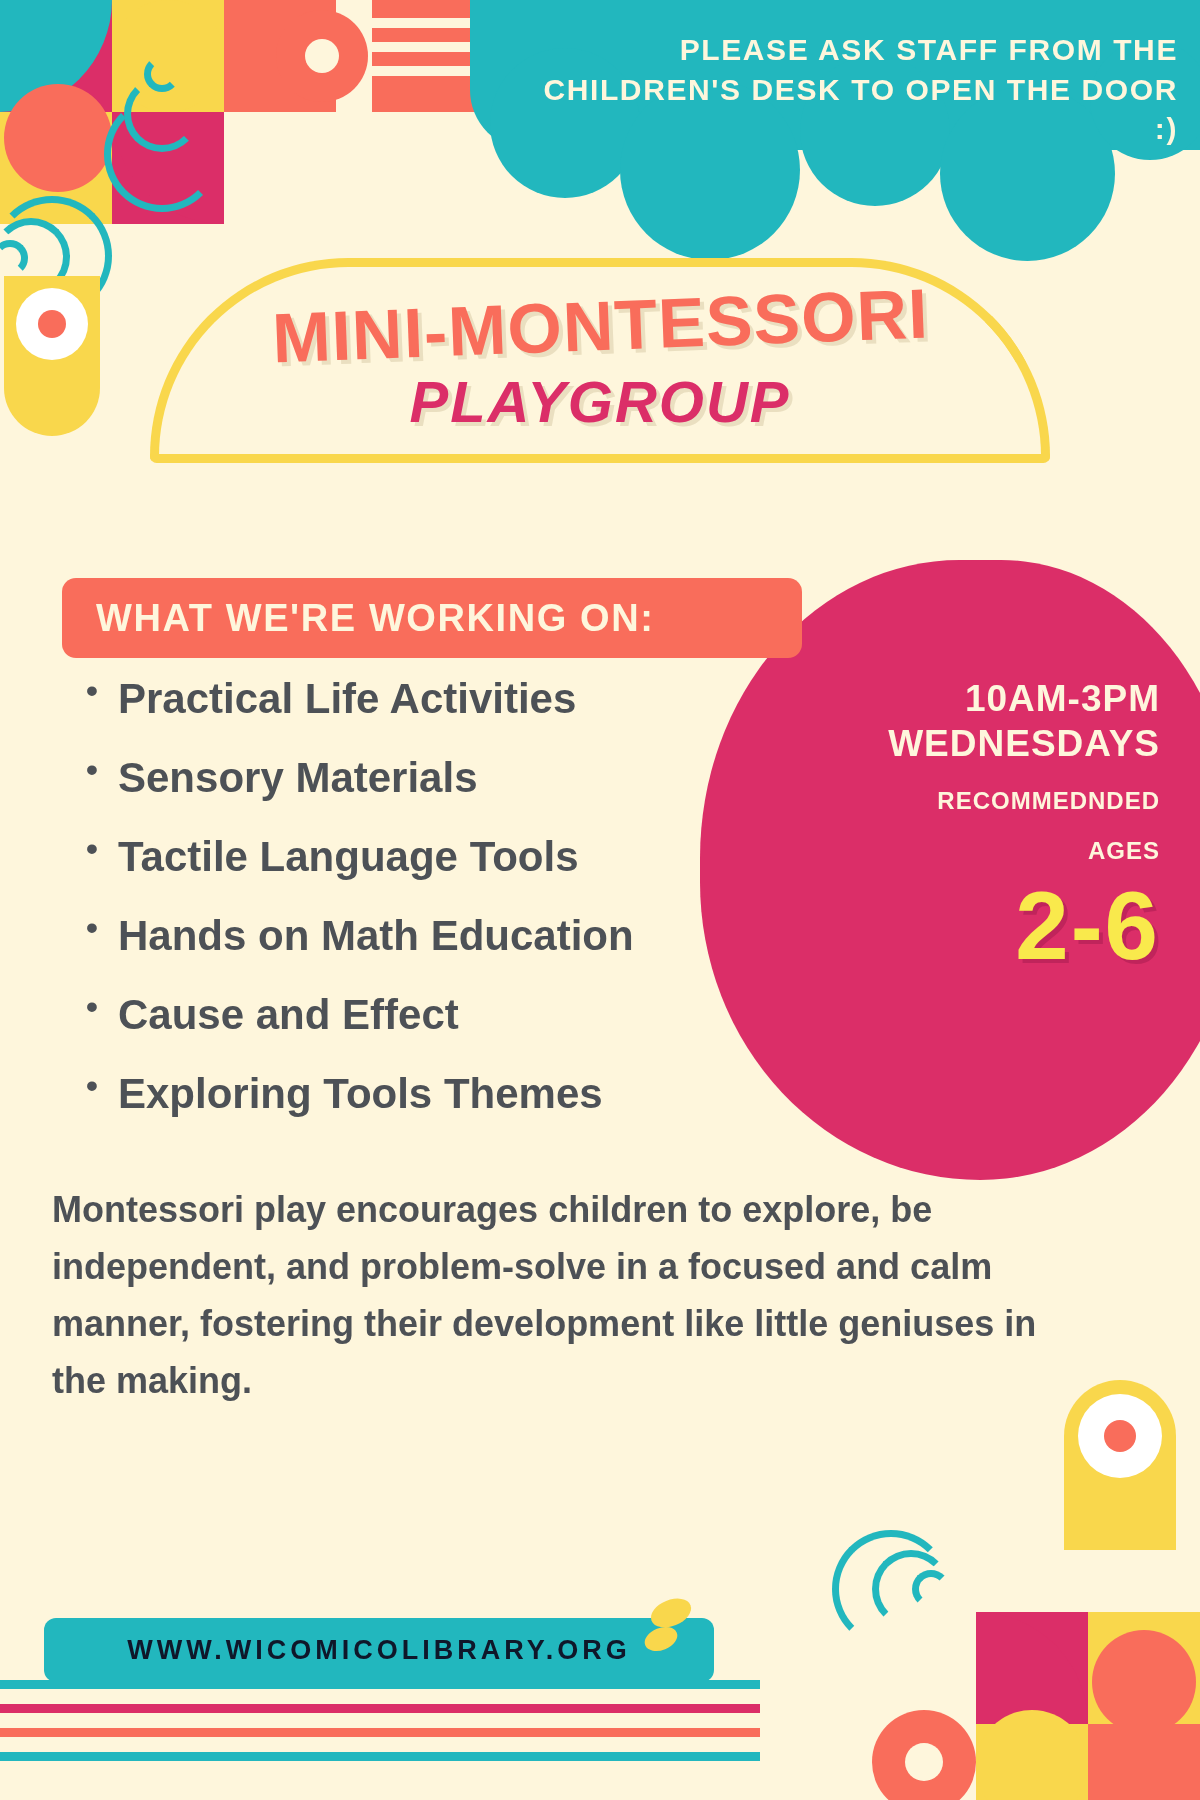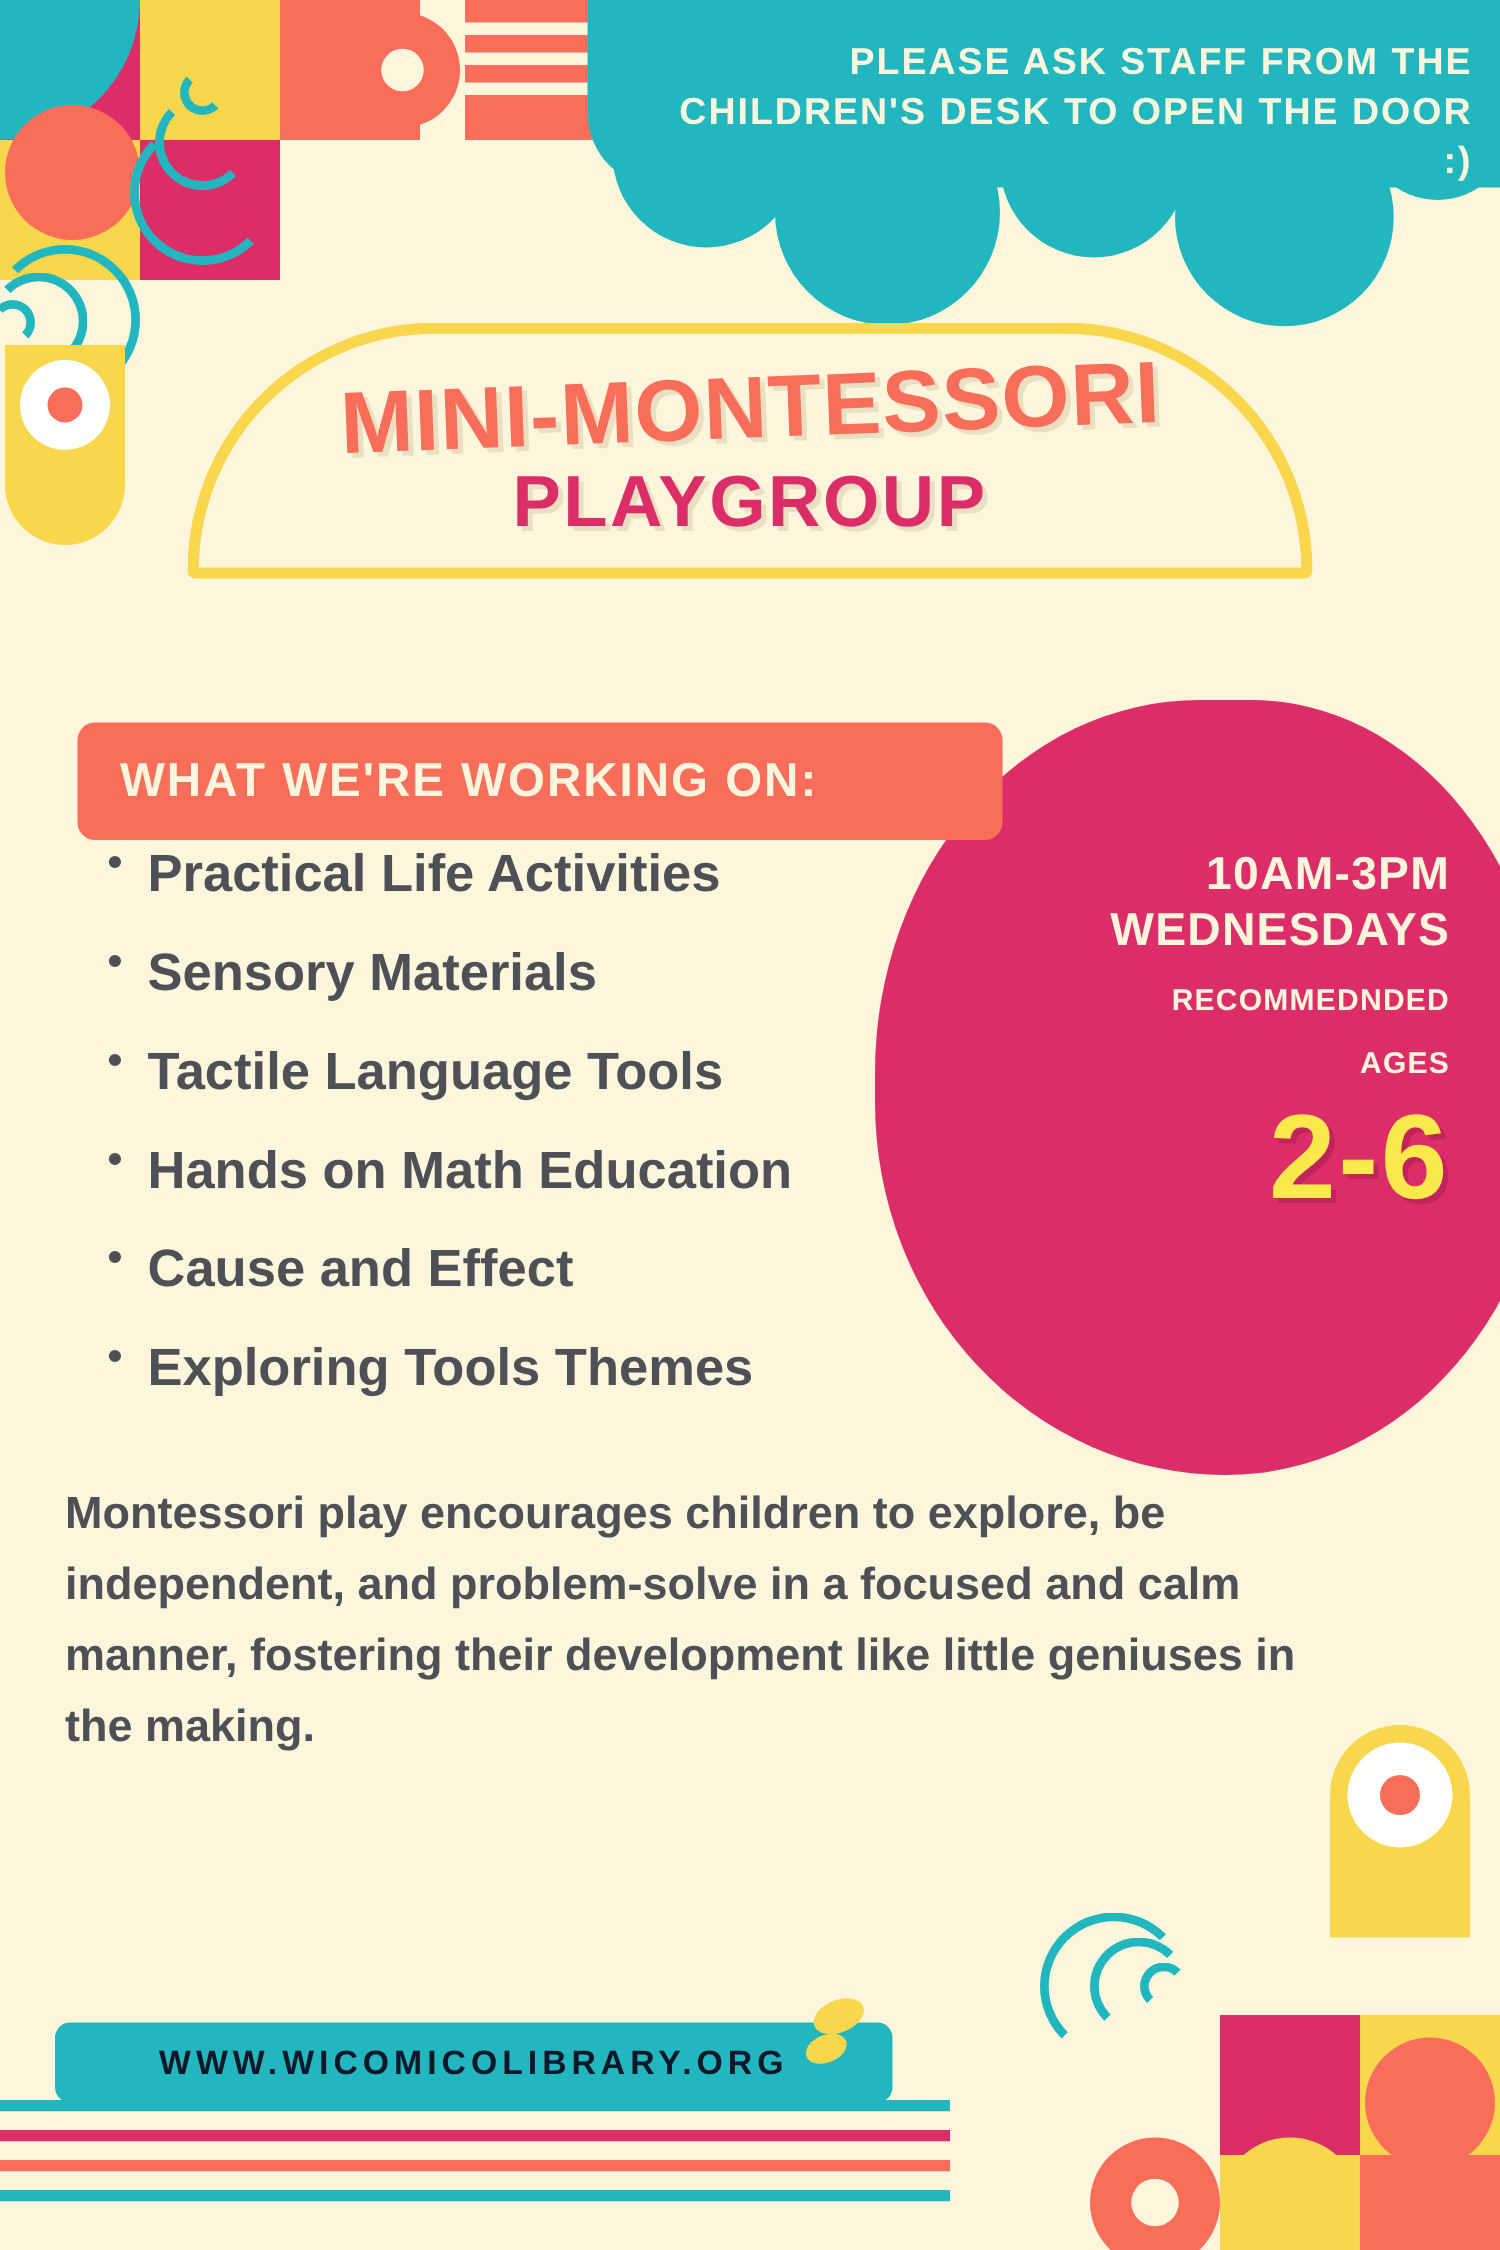--- a/index.html
+++ b/index.html
@@ -111,25 +111,26 @@
     font-size:70px; font-weight:bold; color:#F96D5B;
     letter-spacing:1px;
     transform:rotate(-2.2deg);
     text-shadow:4px 4px 0 #EADFC0;
     white-space:nowrap;
   }
   .title-2 {
     font-size:58px; font-weight:bold; color:#DB2E68;
     letter-spacing:2px; margin-top:2px;
     text-shadow:4px 4px 0 #EADFC0;
+    font-style:italic;
   }
 
   
   .wwo-banner {
-    position:absolute; left:62px; top:578px; width:740px; height:94px;
+    position:absolute; left:62px; top:578px; width:740px; height:80px;
     background:#F96D5B; border-radius:14px;
     display:flex; align-items:center; padding-left:34px;
   }
   .wwo-banner span {
     color:#FEF6DC; font-weight:bold; font-size:38px; letter-spacing:1.6px;
   }
   .bullets {
     position:absolute; left:78px; top:678px; width:700px;
   }
   .bullets li {

